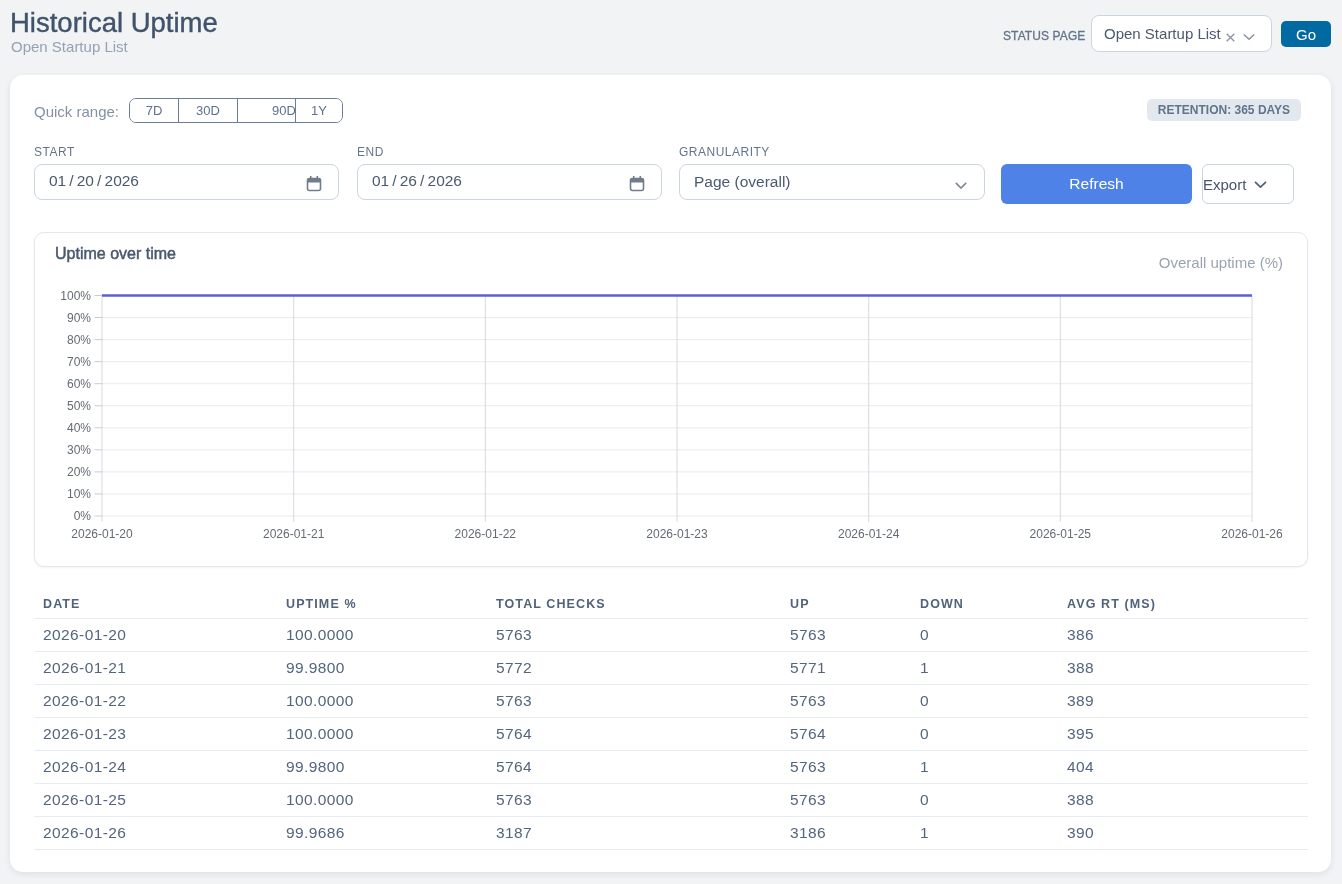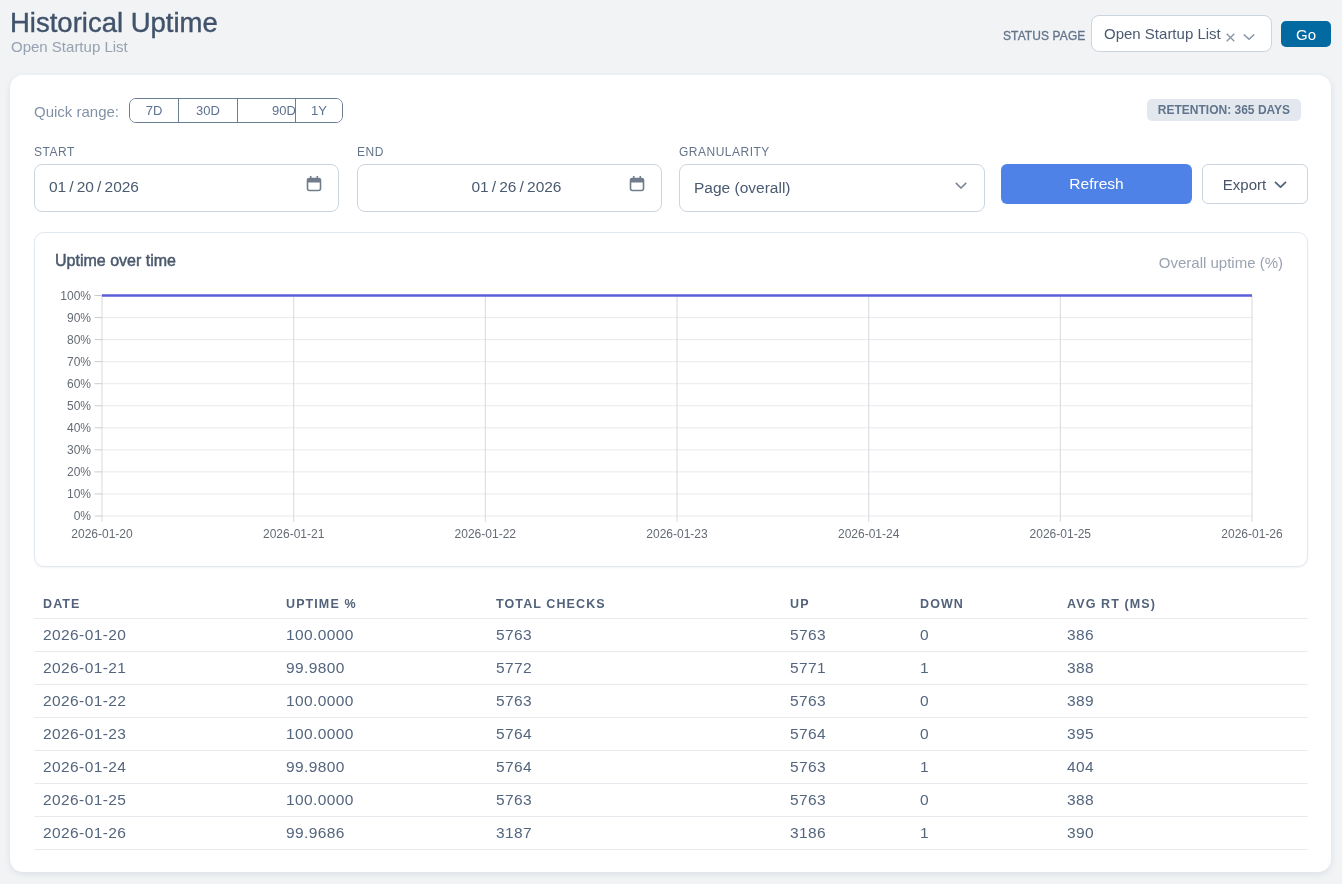--- a/index.html
+++ b/index.html
@@ -21,31 +21,31 @@
 .btngroup { left:119px; top:23px; height:25px; display:flex; border:1px solid #6b7e94; border-radius:7px; overflow:hidden; }
 .btngroup .b { font-size:13px; color:#5d7190; display:flex; align-items:center; justify-content:center; border-left:1px solid #6b7e94; background:#fff; }
 .btngroup .b:first-child { border-left:none; }
 .b1{width:48px;} .b2{width:59px;} .b3{width:58px;padding-left:35px;} .b4{width:47px;}
 .badge { left:1137px; top:24px; width:154px; height:22px; background:#e3e8ee; border-radius:5px; color:#60748c; font-size:12px; font-weight:700; letter-spacing:0; display:flex; align-items:center; justify-content:center; }
 
 .flabel { font-size:12px; font-weight:400; color:#64748b; letter-spacing:0.5px; }
 .lab-start { left:24px; top:70px; }
 .lab-end { left:347px; top:70px; }
 .lab-gran { left:669px; top:70px; }
-.input { top:89px; height:48px; background:#fff; border:1px solid #cbd5e1; border-radius:8px; display:flex; align-items:center; padding-left:14px; font-size:15.5px; color:#4a5a70; }
+.input { top:89px; height:36px; background:#fff; border:1px solid #cbd5e1; border-radius:8px; display:flex; align-items:center; padding-left:14px; font-size:15.5px; color:#4a5a70; }
 .in1 { left:24px; width:305px; }
-.in2 { left:347px; width:305px;justify-content:center; }
+.in2 { left:347px; width:305px; }
 .in3 { left:669px; width:306px; }
 .calico { position:absolute; right:16px; top:10px; }
 .chev { position:absolute; right:17px; top:17px; }
 .refresh { left:991px; top:89px; width:191px; height:40px; background:#4f82e6; border-radius:6px; color:#fff; font-size:15.5px; display:flex; align-items:center; justify-content:center;text-align:right; }
-.export { left:1192px; top:89px; width:106px; height:40px; background:#fff; border:1px solid #cbd5e1; border-radius:6px; color:#475569; font-size:15px; display:flex; align-items:center; justify-content:center; gap:8px; }
+.export { left:1192px; top:89px; width:92px; height:40px; background:#fff; border:1px solid #cbd5e1; border-radius:6px; color:#475569; font-size:15px; display:flex; align-items:center; justify-content:flex-start; gap:8px; }
 
 .chartcard { left:24px; top:157px; width:1274px; height:335px; background:#fff; border:1px solid #e2e8f0; border-radius:10px; box-shadow:0 1px 2px rgba(15,23,42,0.05); }
-.ct1 { left:20px; top:19px; font-size:16px; font-weight:400; color:#4a596d; -webkit-text-stroke:0.5px #4a596d; }
+.ct1 { left:20px; top:12px; font-size:16px; font-weight:400; color:#4a596d; -webkit-text-stroke:0.5px #4a596d; }
 .ct2 { right:24px; top:21px; font-size:15px; color:#9aa3b1; }
 
 .tbl { left:24px; top:515px; width:1274px; }
 table { border-collapse:collapse; width:1274px; table-layout:fixed; }
 th { font-size:12.5px; font-weight:700; color:#52627a; letter-spacing:1.1px; text-align:left; padding:0 0 0 9px; height:28px; vertical-align:middle; }
 td { font-size:15.5px; color:#54657e; letter-spacing:0.4px; text-align:left; padding:0 0 0 9px; height:33px; vertical-align:middle; border-top:1px solid #e7ebf0; }
 tr:last-child td { border-bottom:1px solid #e7ebf0; }
 .c1{width:243px;} .c2{width:210px;} .c3{width:294px;} .c4{width:130px;} .c5{width:147px;} .c6{width:250px;}
 </style>
 </head>

